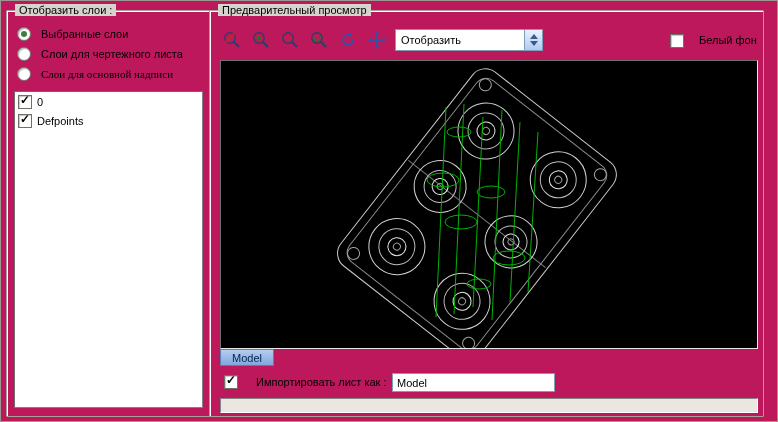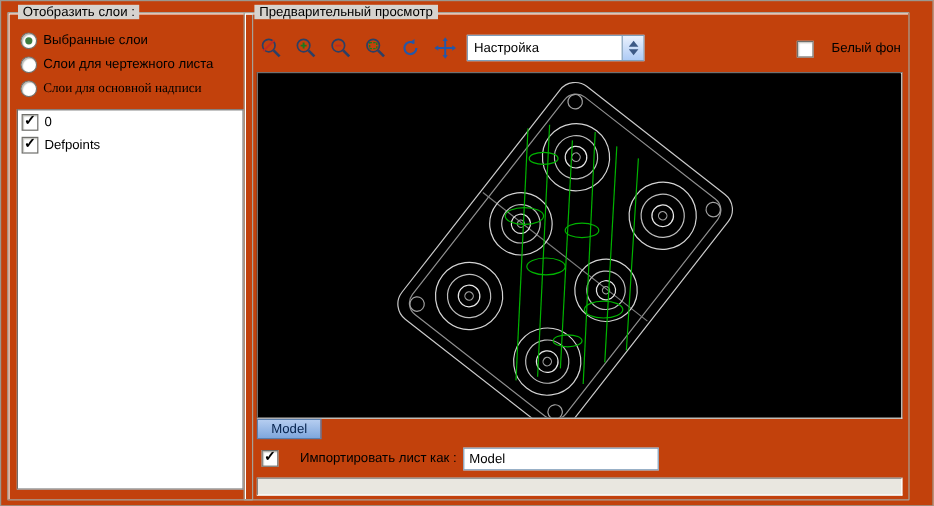--- a/index.html
+++ b/index.html
@@ -1,27 +1,27 @@
 <!DOCTYPE html>
 <html><head>
 <meta charset="utf-8">
 <style>
   html,body{margin:0;padding:0;}
   body{font-family:"Liberation Sans", sans-serif; font-size:11px; color:#000;}
-  #app{position:relative;width:778px;height:422px;background:#c2410c;overflow:hidden;
+  #app{position:relative;width:778px;height:422px;background:#be185d;overflow:hidden;
        border:1px solid #9a9890;box-sizing:border-box;}
 
   
   .groupbox{position:absolute;border:1px solid #a5a299;border-radius:1px;
             box-shadow:inset 1px 1px 0 #ffffff;}
   .groupbox > .legend{position:absolute;top:-7px;left:8px;background:#d6d3ce;
             padding:0 4px;line-height:12px;}
 
   
-  .radio-row{position:absolute;left:10px;display:flex;align-items:center;gap:5px;cursor:default;}
+  .radio-row{position:absolute;left:10px;display:flex;align-items:center;gap:10px;cursor:default;}
   .radio{width:12px;height:12px;border-radius:50%;background:#fff;border:1px solid #747470;
          box-shadow:inset 1px 1px 1px #b9b9b4;position:relative;flex:0 0 auto;}
   .radio.on::after{content:"";position:absolute;left:3px;top:3px;width:6px;height:6px;
          border-radius:50%;background:#3f7d3f;}
 
   
   .checkbox{width:12px;height:12px;background:#fff;border:1px solid #6f6f6b;position:relative;
          flex:0 0 auto;box-shadow:inset 1px 1px 1px #c7c7c2;}
   .checkbox.on::after{content:"✓";position:absolute;left:1px;top:-3px;font-size:12px;
          font-weight:bold;color:#000;}
@@ -95,21 +95,21 @@
         <span class="checkbox on"></span>
         <span class="label">0</span>
       </div>
       <div class="list-item">
         <span class="checkbox on"></span>
         <span class="label">Defpoints</span>
       </div>
     </div>
   </div>
 
-  <div class="groupbox" style="left:202px;top:9px;width:553px;height:405px;text-decoration:underline;">
+  <div class="groupbox" style="left:208px;top:9px;width:553px;height:405px;text-decoration:underline;">
     <span class="legend">Предварительный просмотр</span>
 
     <div class="toolbar" style="left:8px;top:16px;">
       <span class="tool-btn">
         <svg width="20" height="20" viewBox="0 0 20 20" fill="none">
           <circle cx="8" cy="8" r="5.2" stroke="#2b3f66" stroke-width="1.4"></circle>
           <line x1="12" y1="12" x2="17" y2="17" stroke="#2b3f66" stroke-width="2.2"></line>
           <line x1="3.5" y1="12.5" x2="12.5" y2="3.5" stroke="#c22a1f" stroke-width="1.6"></line>
         </svg>
       </span>
@@ -147,21 +147,21 @@
           <line x1="3" y1="10" x2="17" y2="10" stroke="#2457a8" stroke-width="1.6"></line>
           <path d="M10 1 L12.2 4.2 L7.8 4.2 Z" fill="#2457a8"></path>
           <path d="M10 19 L12.2 15.8 L7.8 15.8 Z" fill="#2457a8"></path>
           <path d="M1 10 L4.2 7.8 L4.2 12.2 Z" fill="#2457a8"></path>
           <path d="M19 10 L15.8 7.8 L15.8 12.2 Z" fill="#2457a8"></path>
         </svg>
       </span>
     </div>
 
     <div class="combo" style="left:185px;top:18px;width:148px;">
-      <span class="combo-text">Настройка</span>
+      <span class="combo-text">Отобразить</span>
       <span class="spinner">
         <span class="up"></span>
         <span class="dn"></span>
       </span>
     </div>
 
     <div class="cb-row" style="left:460px;top:23px;">
       <span class="checkbox"></span>
       <span class="label">Белый фон</span>
     </div>

